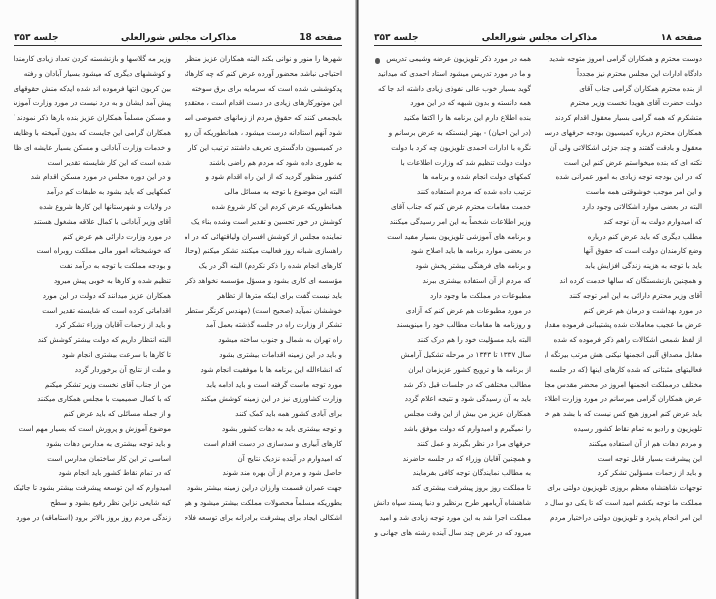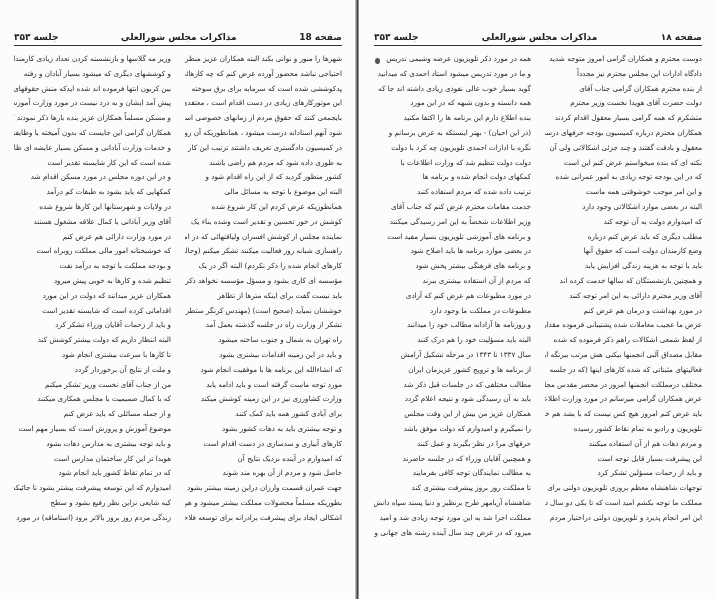--- a/index.html
+++ b/index.html
@@ -84,21 +84,21 @@
           <p>اقداماتی کرده است که شایسته تقدیر است</p>
           <p>و باید از زحمات آقایان وزراء تشکر کرد</p>
           <p>البته انتظار داریم که دولت بیشتر کوشش کند</p>
           <p>تا کارها با سرعت بیشتری انجام شود</p>
           <p>و ملت از نتایج آن برخوردار گردد</p>
           <p>من از جناب آقای نخست وزیر تشکر میکنم</p>
           <p>که با کمال صمیمیت با مجلس همکاری میکنند</p>
           <p>و از جمله مسائلی که باید عرض کنم</p>
           <p>موضوع آموزش و پرورش است که بسیار مهم است</p>
           <p>و باید توجه بیشتری به مدارس دهات بشود</p>
-          <p>هویدا تر این کار ساختمان مدارس است</p>
+          <p>اساسی تر این کار ساختمان مدارس است</p>
           <p>که در تمام نقاط کشور باید انجام شود</p>
           <p>امیدوارم که این توسعه پیشرفت بیشتر بشود تا جائیکه</p>
           <p>کیه شایعی نزاین نظر رفیع بشود و سطح</p>
           <p>زندگی مردم روز بروز بالاتر برود (استاماقه) در مورد</p>
         </div>
     </div>
   </div>
 
   <div class="gutter"></div>
 
@@ -154,23 +154,23 @@
           <p>نگره با ادارات احمدی تلویزیون چه کرد با دولت</p>
           <p>دولت دولت تنظیم شد که وزارت اطلاعات با</p>
           <p>کمکهای دولت انجام شده و برنامه ها</p>
           <p>ترتیب داده شده که مردم استفاده کنند</p>
           <p>خدمت مقامات محترم عرض کنم که جناب آقای</p>
           <p>وزیر اطلاعات شخصاً به این امر رسیدگی میکنند</p>
           <p>و برنامه های آموزشی تلویزیون بسیار مفید است</p>
           <p>در بعضی موارد برنامه ها باید اصلاح شود</p>
           <p>و برنامه های فرهنگی بیشتر پخش شود</p>
           <p>که مردم از آن استفاده بیشتری ببرند</p>
+          <p>مطبوعات در مملکت ما وجود دارد</p>
           <p>در مورد مطبوعات هم عرض کنم که آزادی</p>
-          <p>مطبوعات در مملکت ما وجود دارد</p>
-          <p>و روزنامه ها آزادانه مطالب خود را میدانند</p>
+          <p>و روزنامه ها مقامات مطالب خود را مینویسند</p>
           <p>البته باید مسؤلیت خود را هم درک کنند</p>
           <p>سال ۱۳۳۷ تا ۱۳۴۳ در مرحله تشکیل آرامش</p>
           <p>از برنامه ها و ترویج کشور عزیزمان ایران</p>
           <p>مطالب مختلفی که در جلسات قبل ذکر شد</p>
           <p>باید به آن رسیدگی شود و نتیجه اعلام گردد</p>
           <p>همکاران عزیز من بیش از این وقت مجلس</p>
           <p>را نمیگیرم و امیدوارم که دولت موفق باشد</p>
           <p>حرفهای مرا در نظر بگیرند و عمل کنند</p>
           <p>و همچنین آقایان وزراء که در جلسه حاضرند</p>
           <p>به مطالب نمایندگان توجه کافی بفرمایند</p>

